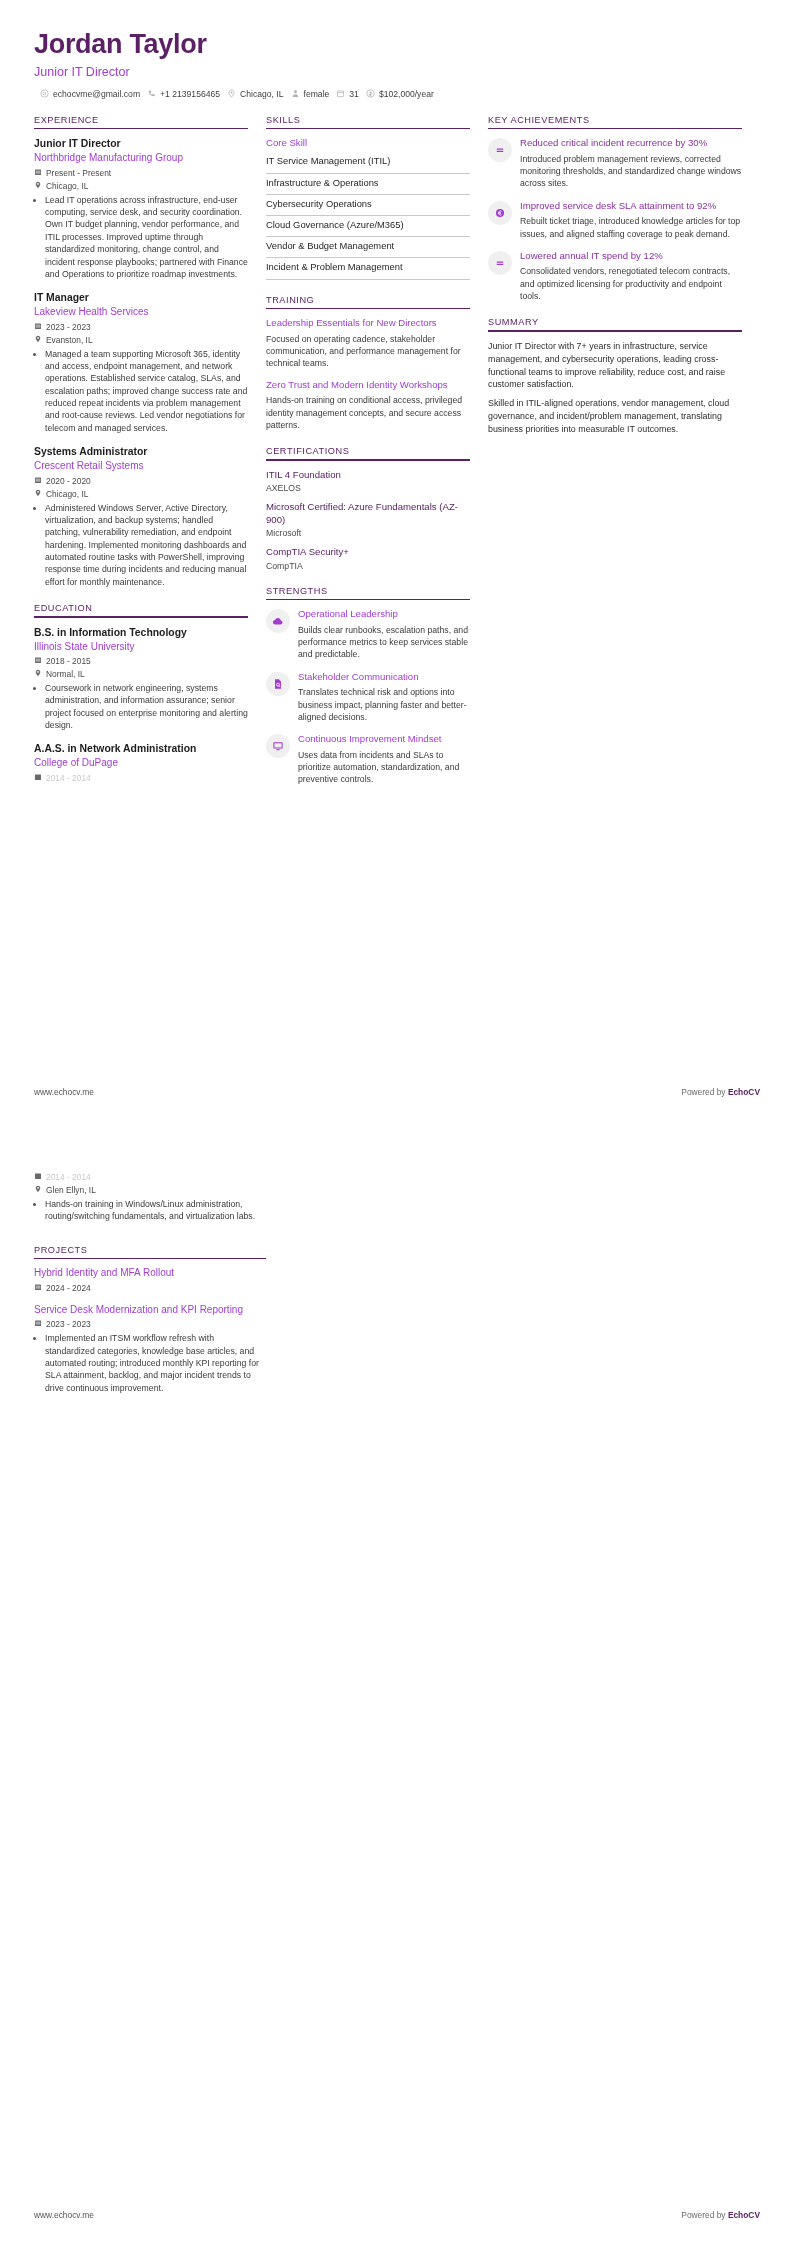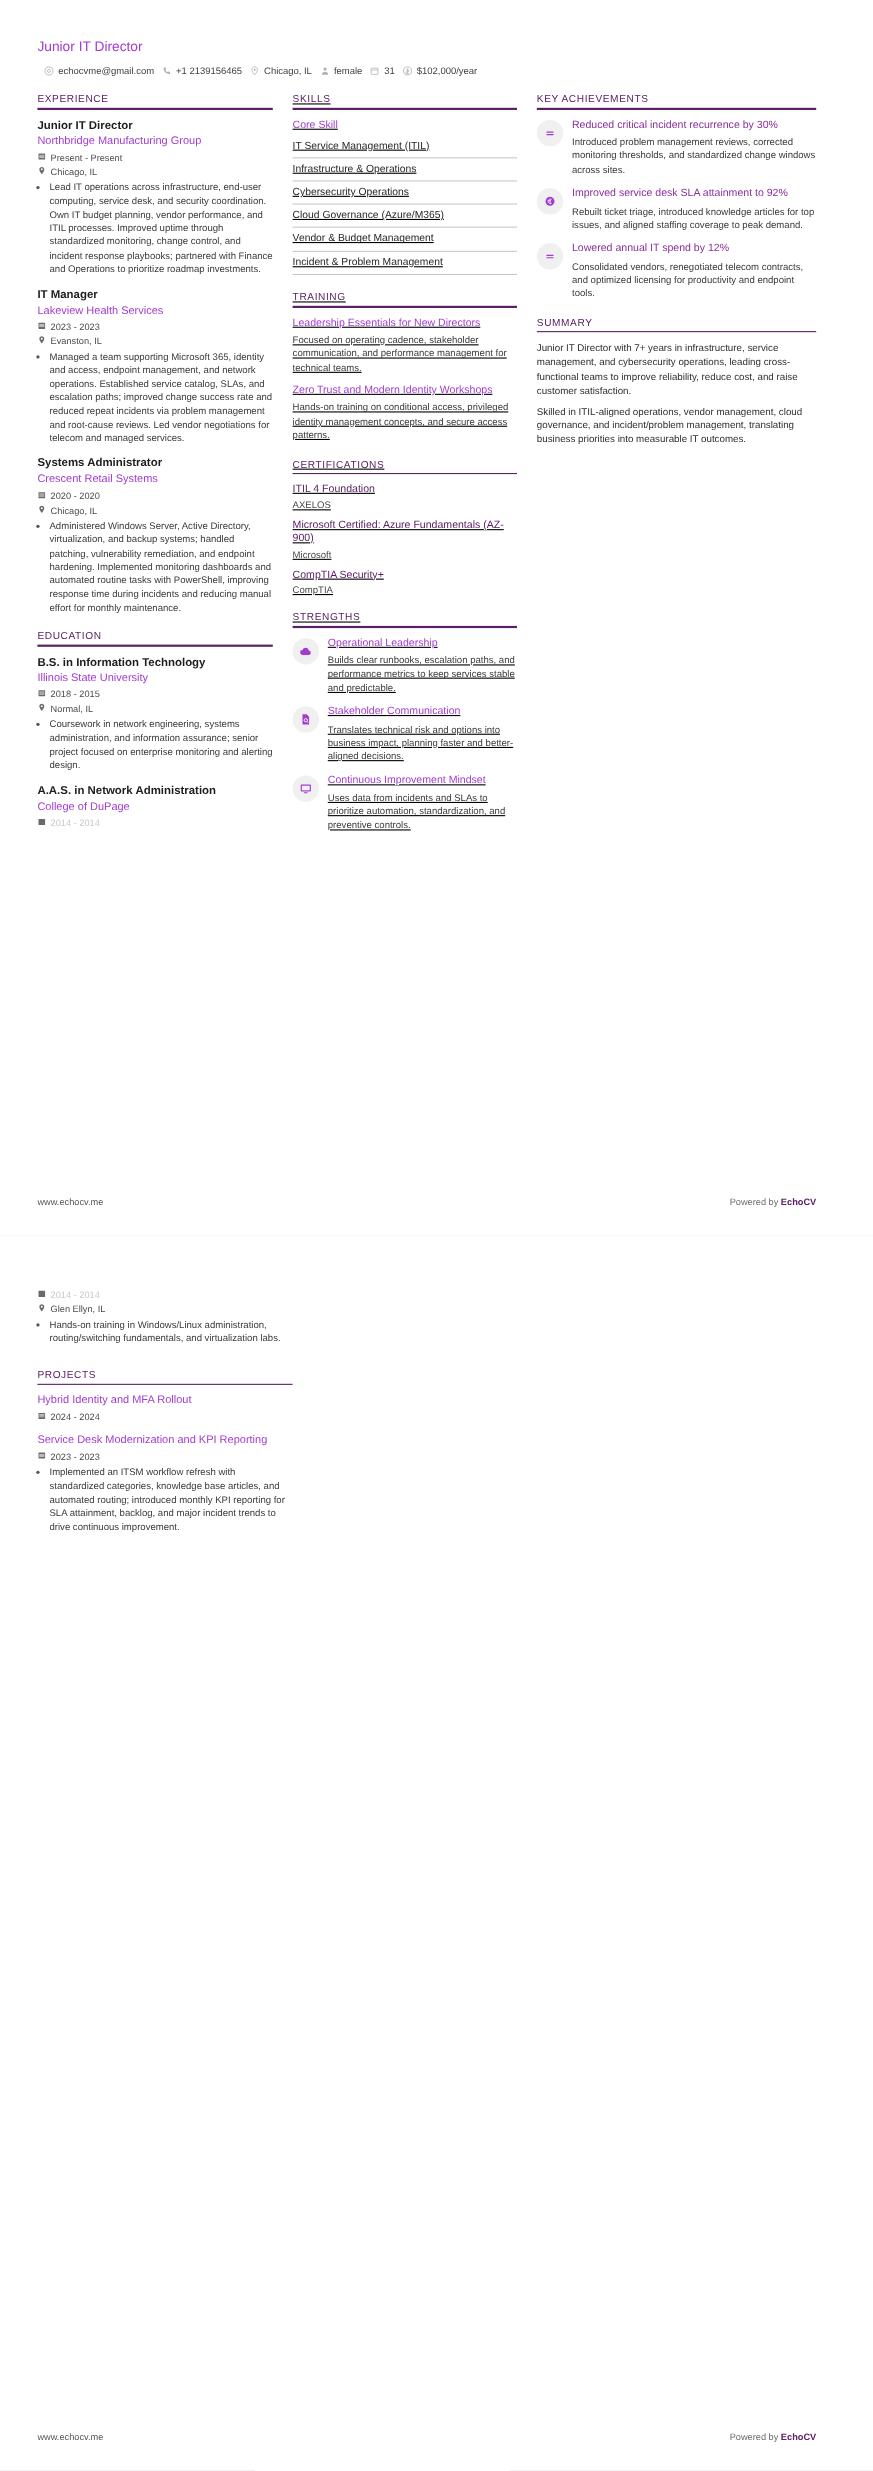--- a/index.html
+++ b/index.html
@@ -60,21 +60,21 @@
   .contact-item .ci svg { display:block; }
 
   
   .columns {
     display: flex;
     padding: 16px 34px 0 34px;
     gap: 0;
     align-items: flex-start;
   }
   .col-left  { width: 232px; padding-right: 18px; }
-  .col-mid   { width: 222px; padding-right: 18px; text-decoration: underline; }
+  .col-mid   { width: 222px; padding-right: 18px; }
   .col-right { width: 254px; }
 
   .section { margin-bottom: 15px; }
   .section-title {
     font-size: 9.2px;
     letter-spacing: 0.55px;
     color: #5b2065;
     padding-bottom: 3px;
     text-transform: uppercase;
   }
@@ -200,41 +200,42 @@
     font-size: 8.9px;
     color: #2e2e2e;
     line-height: 1.44;
     margin-bottom: 6px;
   }
 
   
   .footer {
     position: absolute;
     left: 34px;
-    right: 52px;
+    right: 34px;
     bottom: 26px;
     display: flex;
     justify-content: space-between;
     align-items: center;
     font-size: 8.4px;
     color: #555;
   }
   .footer .brand { color: #6b6b6b; }
   .footer .brand b { color: #5b2065; }
 
   .page2-body { padding: 46px 34px 0 34px; }
   .p2-col { width: 232px; }
   .faded { color: #c9c9c9; }
 </style>
 </head>
 <body>
 
 <div class="page page1">
 
   <div class="header">
+    <div class="name">Jordan Taylor</div>
     <div class="job-title">Junior IT Director</div>
     <div class="contact-row">
 
       <div class="contact-item">
         <span class="ci">
             <svg width="9" height="9" viewBox="0 0 16 16">
               <circle cx="8" cy="8" r="6.5" fill="none" stroke="currentColor" stroke-width="1.3"></circle>
               <circle cx="8" cy="8" r="2.4" fill="none" stroke="currentColor" stroke-width="1.3"></circle>
             </svg>
           </span>

